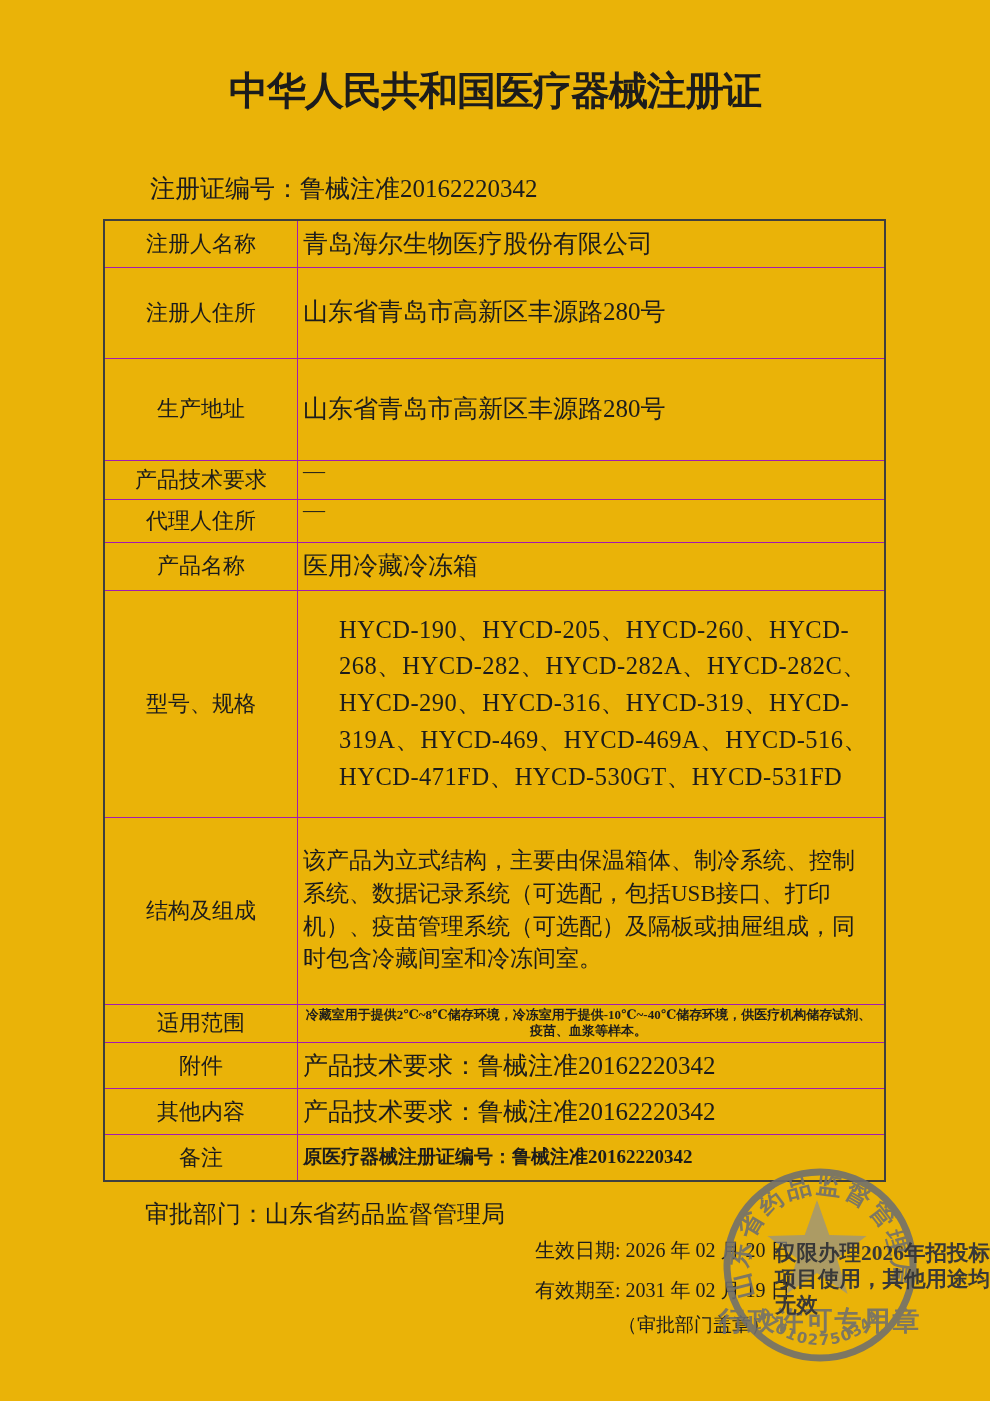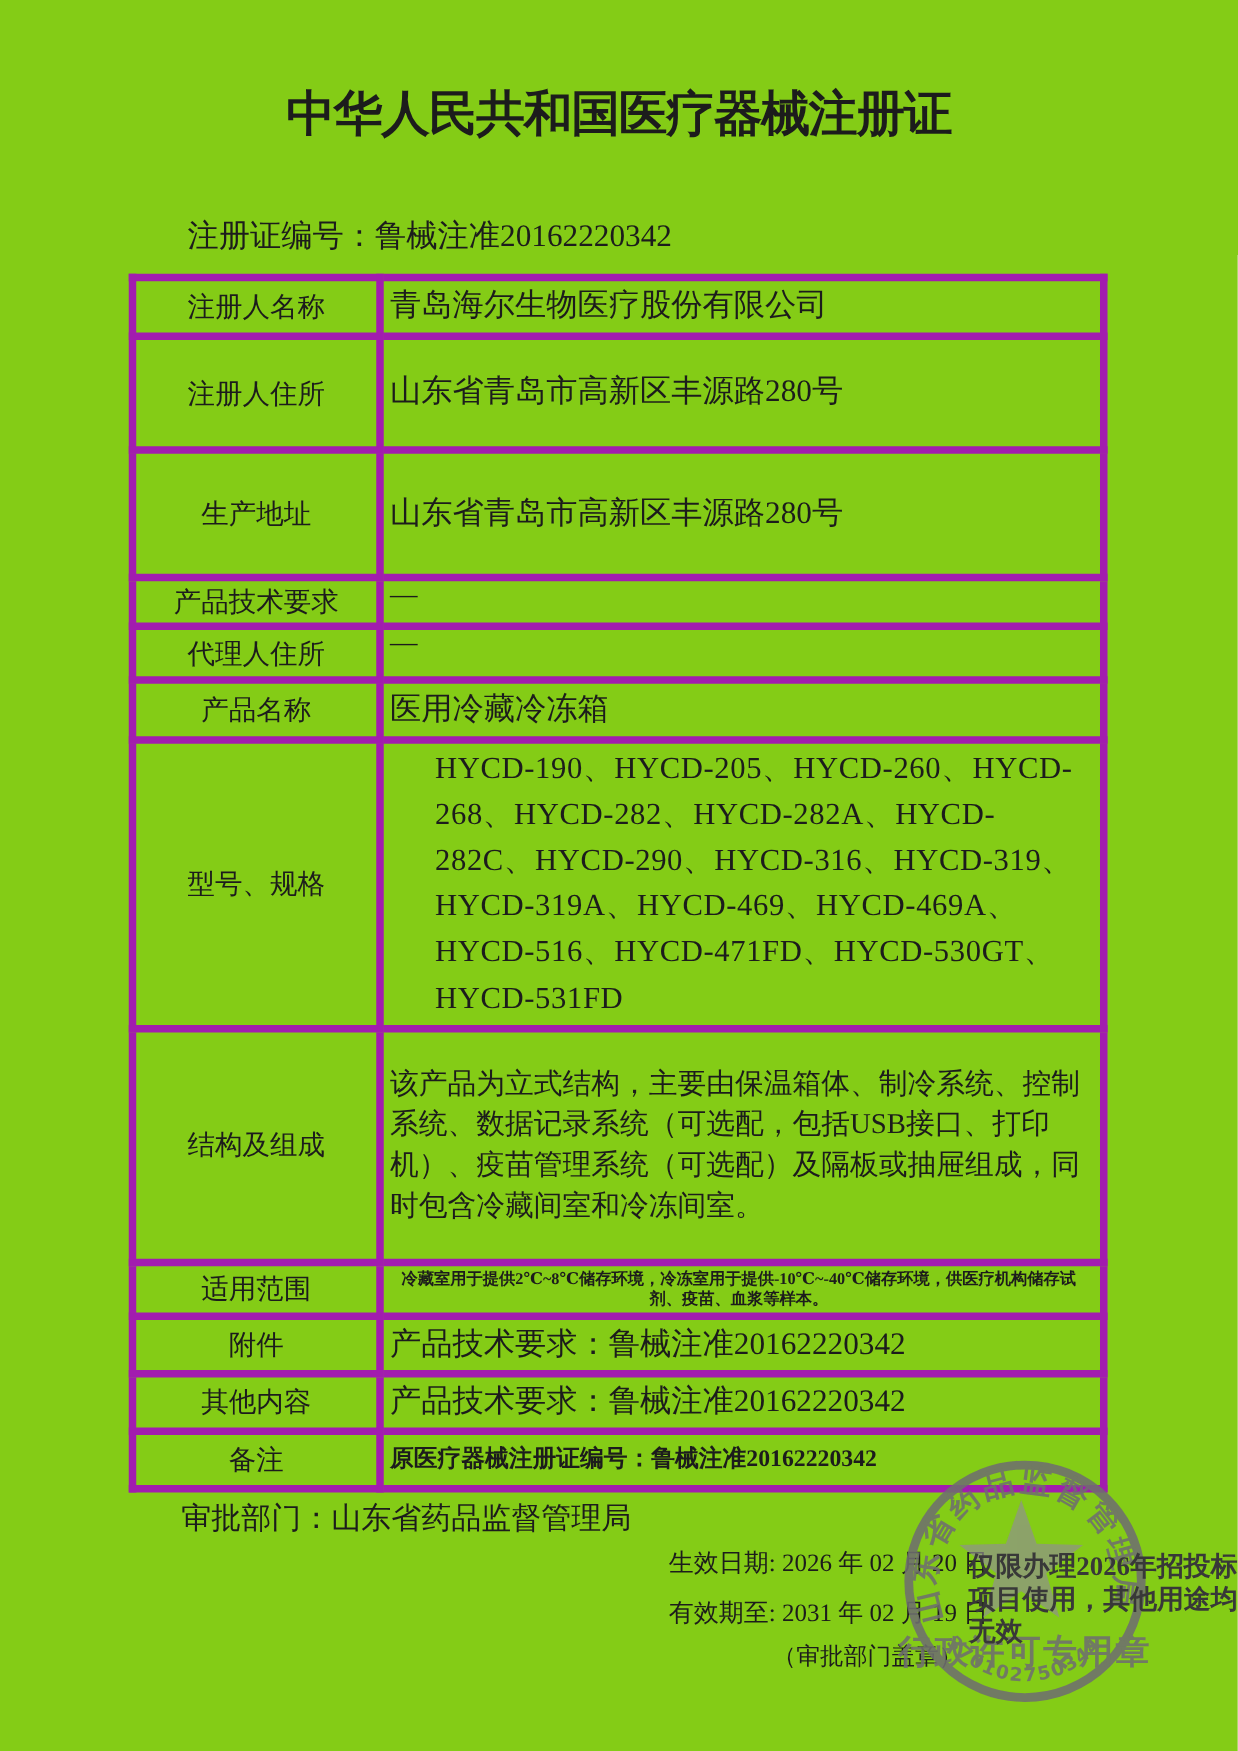--- a/index.html
+++ b/index.html
@@ -3,36 +3,36 @@
 <meta charset="utf-8">
 <style>
   html,body{margin:0;padding:0;}
   body{
     width:990px;height:1401px;
     background:#f2f1ef;
     font-family:"Liberation Serif","DejaVu Serif",serif;
   }
   .page{
     position:relative;width:990px;height:1401px;
-    background:#84cc16;color:#1c1c1c;overflow:hidden;
+    background:#eab308;color:#1c1c1c;overflow:hidden;
   }
   .doc-title{
     position:absolute;top:64px;left:0;width:100%;
     text-align:center;font-size:39px;font-weight:bold;letter-spacing:-1px;
   }
   .cert-no-line{
     position:absolute;top:172px;left:150px;font-size:25px;white-space:nowrap;
   }
   table.cert-table{
     position:absolute;top:219px;left:103px;width:783px;
     border-collapse:collapse;table-layout:fixed;
     border:2px solid #3f3f3f;
   }
   .cert-table td{
-    border:6px solid #a21caf;
+    border:1px solid #a21caf;
     vertical-align:middle;
     overflow:hidden;
   }
   td.lc{
     width:180px;text-align:center;font-size:22px;padding:0 6px;
   }
   td.vc{
     font-size:25px;padding:2px 10px 2px 5px;line-height:1.3;
   }
   tr.dash-row td.vc{vertical-align:top;line-height:0.9;font-size:22px;padding-top:0;}

